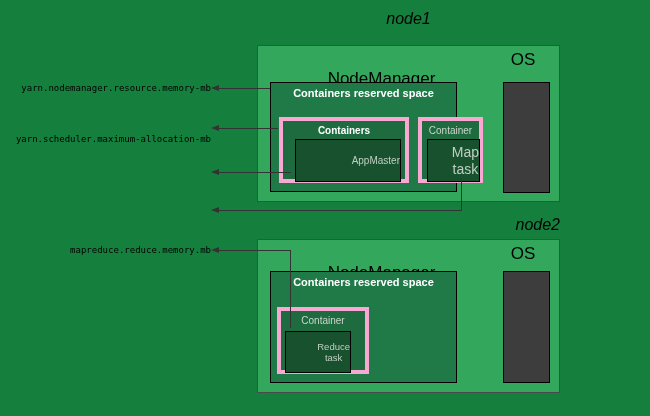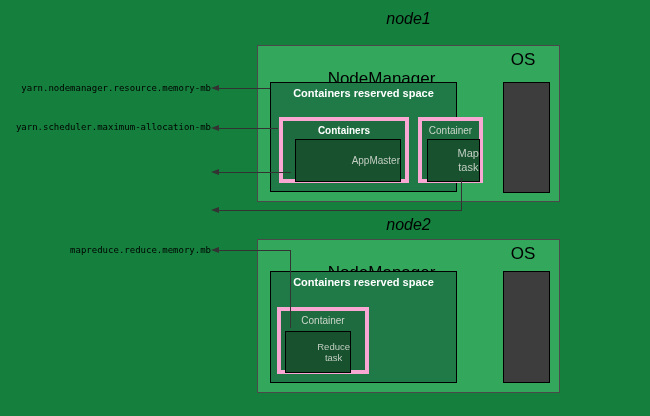--- a/index.html
+++ b/index.html
@@ -7,21 +7,21 @@
     position:relative; width:650px; height:416px; background:#15803d;
     font-family:"Liberation Sans", sans-serif; overflow:hidden;
   }
 
   
   .node-title {
     position:absolute; left:257px; width:303px; text-align:center;
     font-style:italic; font-size:16px; color:#000;
   }
   #node1-title { top:10px; }
-  #node2-title { top:216px; }
+  #node2-title { top:216px;text-align:right; }
 
   
   .node-box {
     position:absolute; left:257px; width:303px;
     background:var(--node-green); border:1px solid #4a4a4a; box-sizing:border-box;
   }
   #node1-box { top:45px; height:157px; }
   #node2-box { top:239px; height:154px; }
 
   .nm-title {
@@ -61,39 +61,39 @@
     position:absolute; top:4px; left:0; width:100%; text-align:center;
     color:#ccd6cc; font-size:10px;
   }
 
   .task-box {
     position:absolute; background:var(--task-green); border:1px solid #000;
     box-sizing:border-box; display:flex; align-items:center; justify-content:flex-end;
     color:#c2cec2; font-size:10px; text-align:center; line-height:1.2;
   }
   #appmaster-box   { left:12px; top:18px; width:106px; height:43px; }
-  #map-task-box    { left:5px;  top:18px; width:53px;  height:43px; font-size:11px; }
+  #map-task-box    { left:5px;  top:18px; width:53px;  height:43px; font-size:14px; }
   #reduce-task-box { left:4px;  top:20px; width:66px;  height:42px; font-size:9.5px; }
   .task-line { display:block; }
 
   .os-rect {
     position:absolute; left:245px; background:var(--os-gray);
     border:1px solid #000; box-sizing:border-box;
   }
   #node1-box .os-rect { top:36px; height:111px; width:47px; }
   #node2-box .os-rect { top:31px; height:112px; width:47px; }
 
   
   .cfg-label {
     position:absolute; left:0; width:211px; text-align:right;
     font-family:"DejaVu Sans Mono", monospace; font-size:9px; color:#000;
     white-space:nowrap;
   }
   #lbl-nm-resource   { top:83px;  }
-  #lbl-sched-max     { top:122px; }
+  #lbl-sched-max     { top:134px; }
   #lbl-sched-min     { top:131px; }
   #lbl-am-resource   { top:167px; }
   #lbl-map-memory    { top:205px; }
   #lbl-reduce-memory { top:245px; }
 
   
   .hline { position:absolute; height:1px; background:var(--line); }
   .vline { position:absolute; width:1px;  background:var(--line); }
   .arrowhead {
     position:absolute; width:0; height:0;

